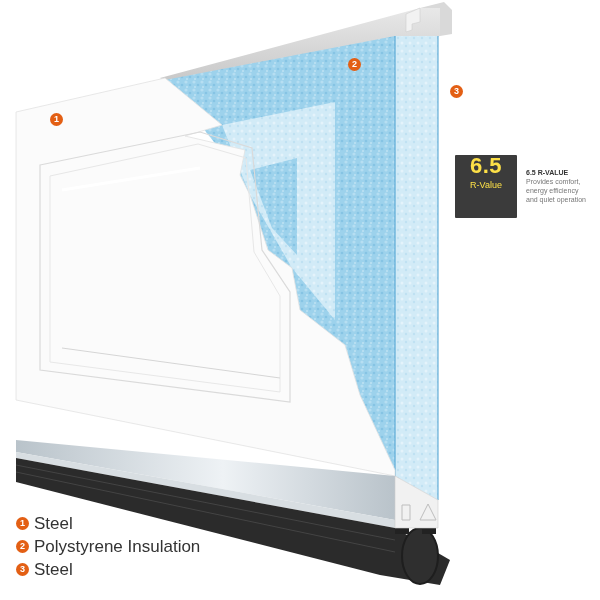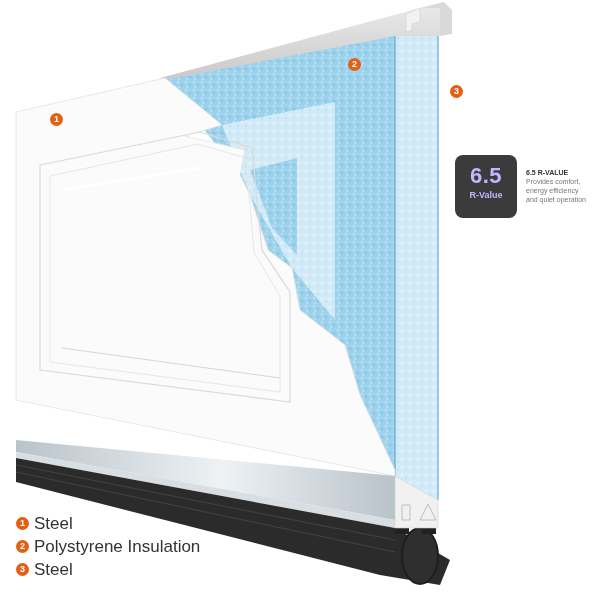--- a/index.html
+++ b/index.html
@@ -6,25 +6,25 @@
     body { width: 600px; height: 600px; position: relative; overflow: hidden;
            font-family: "Liberation Sans", sans-serif; }
     #diagram { position: absolute; left: 0; top: 0; width: 600px; height: 600px; }
     .callout {
       position: absolute; width: 13px; height: 13px; border-radius: 50%;
       color: #fff; font-size: 9px; font-weight: bold; line-height: 13px; text-align: center;
       font-family: "Liberation Sans", sans-serif;
     }
     .rbadge {
       position: absolute; left: 455px; top: 155px; width: 62px; height: 63px;
-      background: #3b3b3b; border-radius: 8px; color: #c4b5fd; text-align: center;
-      box-sizing: border-box; padding-top: 10px;
+      background: #3b3b3b; border-radius: 1px; color: #fde047; text-align: center;
+      box-sizing: border-box; 
     }
     .rbadge .big { font-size: 22px; font-weight: bold; line-height: 22px; letter-spacing: 0.5px; }
-    .rbadge .small { font-size: 9px; font-weight: bold; line-height: 12px; margin-top: 2px; }
+    .rbadge .small { font-size: 9px; font-weight: normal; line-height: 12px; margin-top: 2px; }
     .rdesc { position: absolute; left: 526px; top: 168px; width: 80px; font-size: 7px; line-height: 9px; color: #777; }
     .rdesc .head { color: #333; font-weight: bold; }
     .legend { position: absolute; left: 16px; top: 512px; }
     .legend .row { display: flex; align-items: center; height: 23px; }
     .legend .num {
       width: 13px; height: 13px; border-radius: 50%; color: #fff; font-size: 9px; font-weight: bold;
       line-height: 13px; text-align: center; margin-right: 5px;
     }
     .legend .label { font-size: 17px; color: #333; }
   </style>

